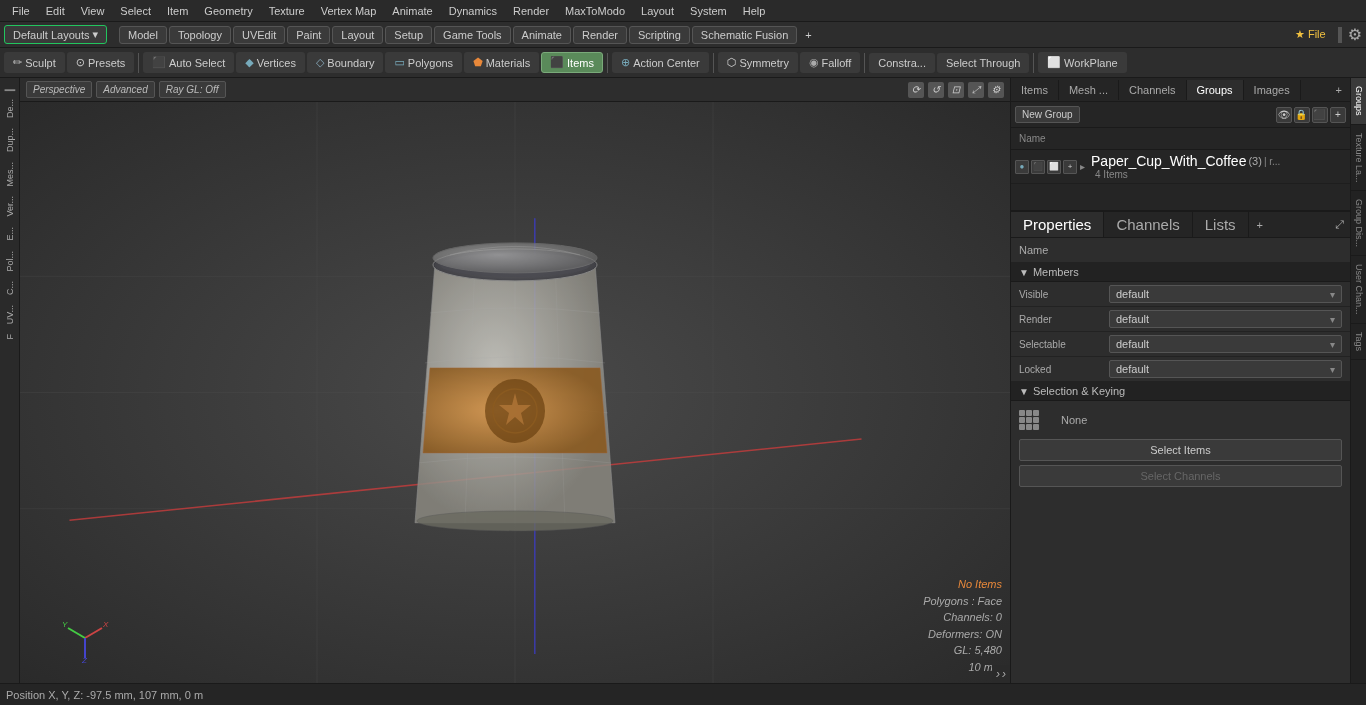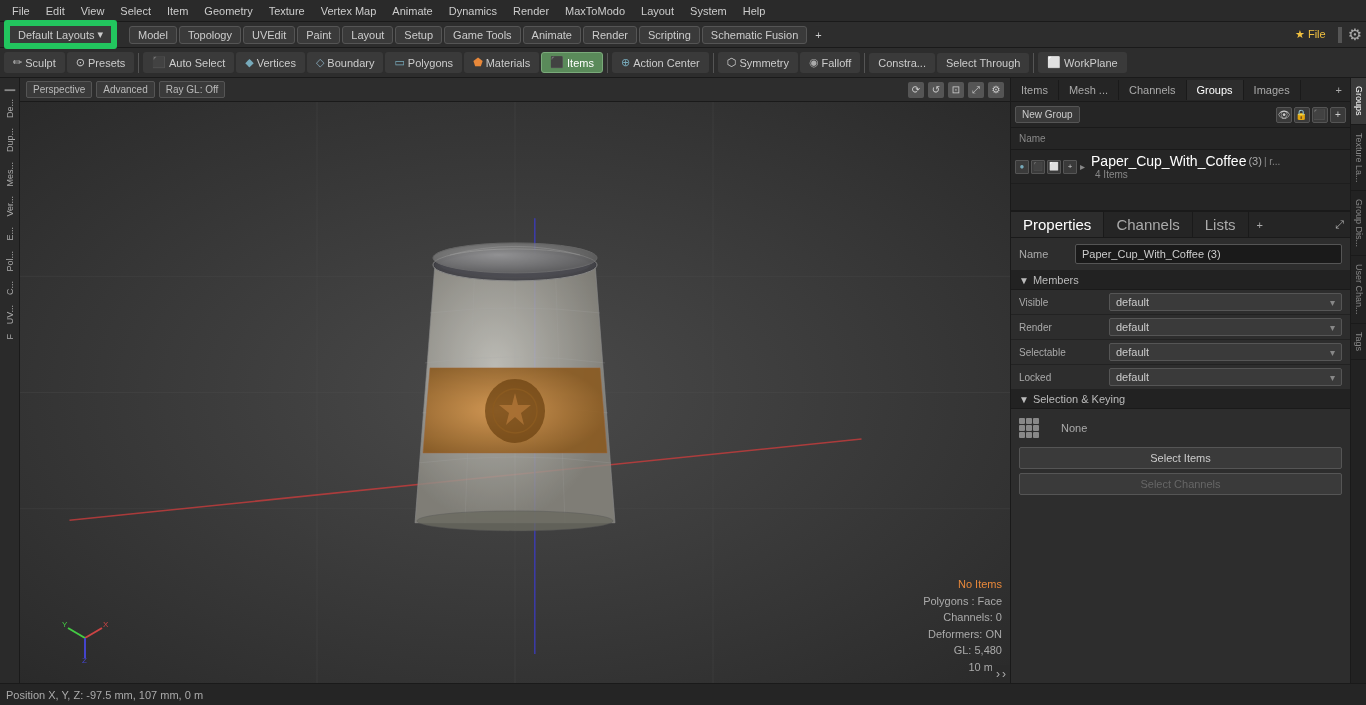--- a/index.html
+++ b/index.html
@@ -5,40 +5,40 @@
     * { box-sizing: border-box; margin: 0; padding: 0; }
     body { background: #3a3a3a; font-family: Arial, sans-serif; font-size: 11px; color: #ccc; width: 1366px; height: 705px; overflow: hidden; }
 
     
     #menu-bar { display: flex; align-items: center; background: #2a2a2a; height: 22px; padding: 0 4px; border-bottom: 1px solid #1a1a1a; }
     .menu-item { padding: 2px 8px; cursor: pointer; color: #ccc; font-size: 11px; }
 
     
     #toolbar1 { display: flex; align-items: center; background: #2d2d2d; height: 26px; padding: 0 4px; border-bottom: 1px solid #1a1a1a; gap: 2px; }
     .tb1-item { padding: 2px 8px; font-size: 11px; color: #ccc; cursor: pointer; background: #3a3a3a; border: 1px solid #555; border-radius: 3px; }
-    .tb1-dropdown { display: flex; align-items: center; gap: 3px; padding: 2px 8px; background: #3a3a3a; border: 6px solid #22c55e; border-radius: 3px; cursor: pointer; font-size: 11px; color: #ccc; }
+    .tb1-dropdown { display: flex; align-items: center; gap: 3px; padding: 2px 8px; background: #3a3a3a; border: 1px solid #22c55e; border-radius: 3px; cursor: pointer; font-size: 11px; color: #ccc; }
     .tb1-spacer { flex: 1; }
     .tb1-star { color: #f0c040; padding: 2px 6px; cursor: pointer; }
     .tb1-plus { padding: 2px 6px; cursor: pointer; color: #ccc; }
 
     
     #toolbar2 { display: flex; align-items: center; background: #2d2d2d; height: 30px; padding: 0 4px; border-bottom: 1px solid #1a1a1a; gap: 2px; }
     .tb2-btn { display: flex; align-items: center; gap: 3px; padding: 3px 8px; font-size: 11px; color: #ccc; cursor: pointer; background: #3a3a3a; border: 1px solid transparent; border-radius: 3px; }
     .tb2-btn.active { background: #5a8a5a; border: 1px solid #7aaa7a; color: #fff; }
     .tb2-separator { width: 1px; height: 20px; background: #555; margin: 0 2px; }
 
     
     #main-area { display: flex; height: calc(705px - 22px - 26px - 30px - 22px); }
 
     
     #left-sidebar { width: 20px; background: #2a2a2a; border-right: 1px solid #1a1a1a; display: flex; flex-direction: column; align-items: center; padding-top: 4px; gap: 2px; overflow: hidden; }
     .left-tab { writing-mode: vertical-rl; transform: rotate(180deg); font-size: 9px; color: #aaa; padding: 4px 2px; cursor: pointer; white-space: nowrap; }
 
     
-    #viewport { flex: 1; background: #fdba74; position: relative; overflow: hidden; }
+    #viewport { flex: 1; background: #fdba74; position: relative; overflow: hidden; font-style: italic; }
     #viewport-toolbar { display: flex; align-items: center; background: #2d2d2d; height: 24px; padding: 0 6px; gap: 4px; border-bottom: 1px solid #1a1a1a; }
     .vp-btn { font-size: 10px; color: #bbb; padding: 2px 6px; background: #3a3a3a; border: 1px solid #555; border-radius: 2px; cursor: pointer; }
     .vp-icons { margin-left: auto; display: flex; gap: 4px; }
     .vp-icon { width: 16px; height: 16px; background: #555; border-radius: 2px; cursor: pointer; display: flex; align-items: center; justify-content: center; font-size: 10px; }
 
     #viewport-canvas { width: 100%; height: calc(100% - 24px); position: relative; background: radial-gradient(ellipse at center, #4a4a4a 0%, #2a2a2a 100%); }
 
     
     #axis-indicator { position: absolute; bottom: 20px; left: 40px; width: 50px; height: 50px; }
 
@@ -398,21 +398,20 @@
       <div id="props-tabs">
         <div class="props-tab active">Properties</div>
         <div class="props-tab">Channels</div>
         <div class="props-tab">Lists</div>
         <div class="props-tab-add">+</div>
         <div class="props-expand-icon">⤢</div>
       </div>
 
       <div class="name-row">
         <div class="name-label">Name</div>
-        <input class="name-input" value="Paper_Cup_With_Coffee (3)" style="">
       </div>
 
       <div class="section-header">
         <span class="section-arrow">▼</span>
         <span>Members</span>
       </div>
 
       <div class="prop-row">
         <div class="prop-label">Visible</div>
         <div class="prop-select">

